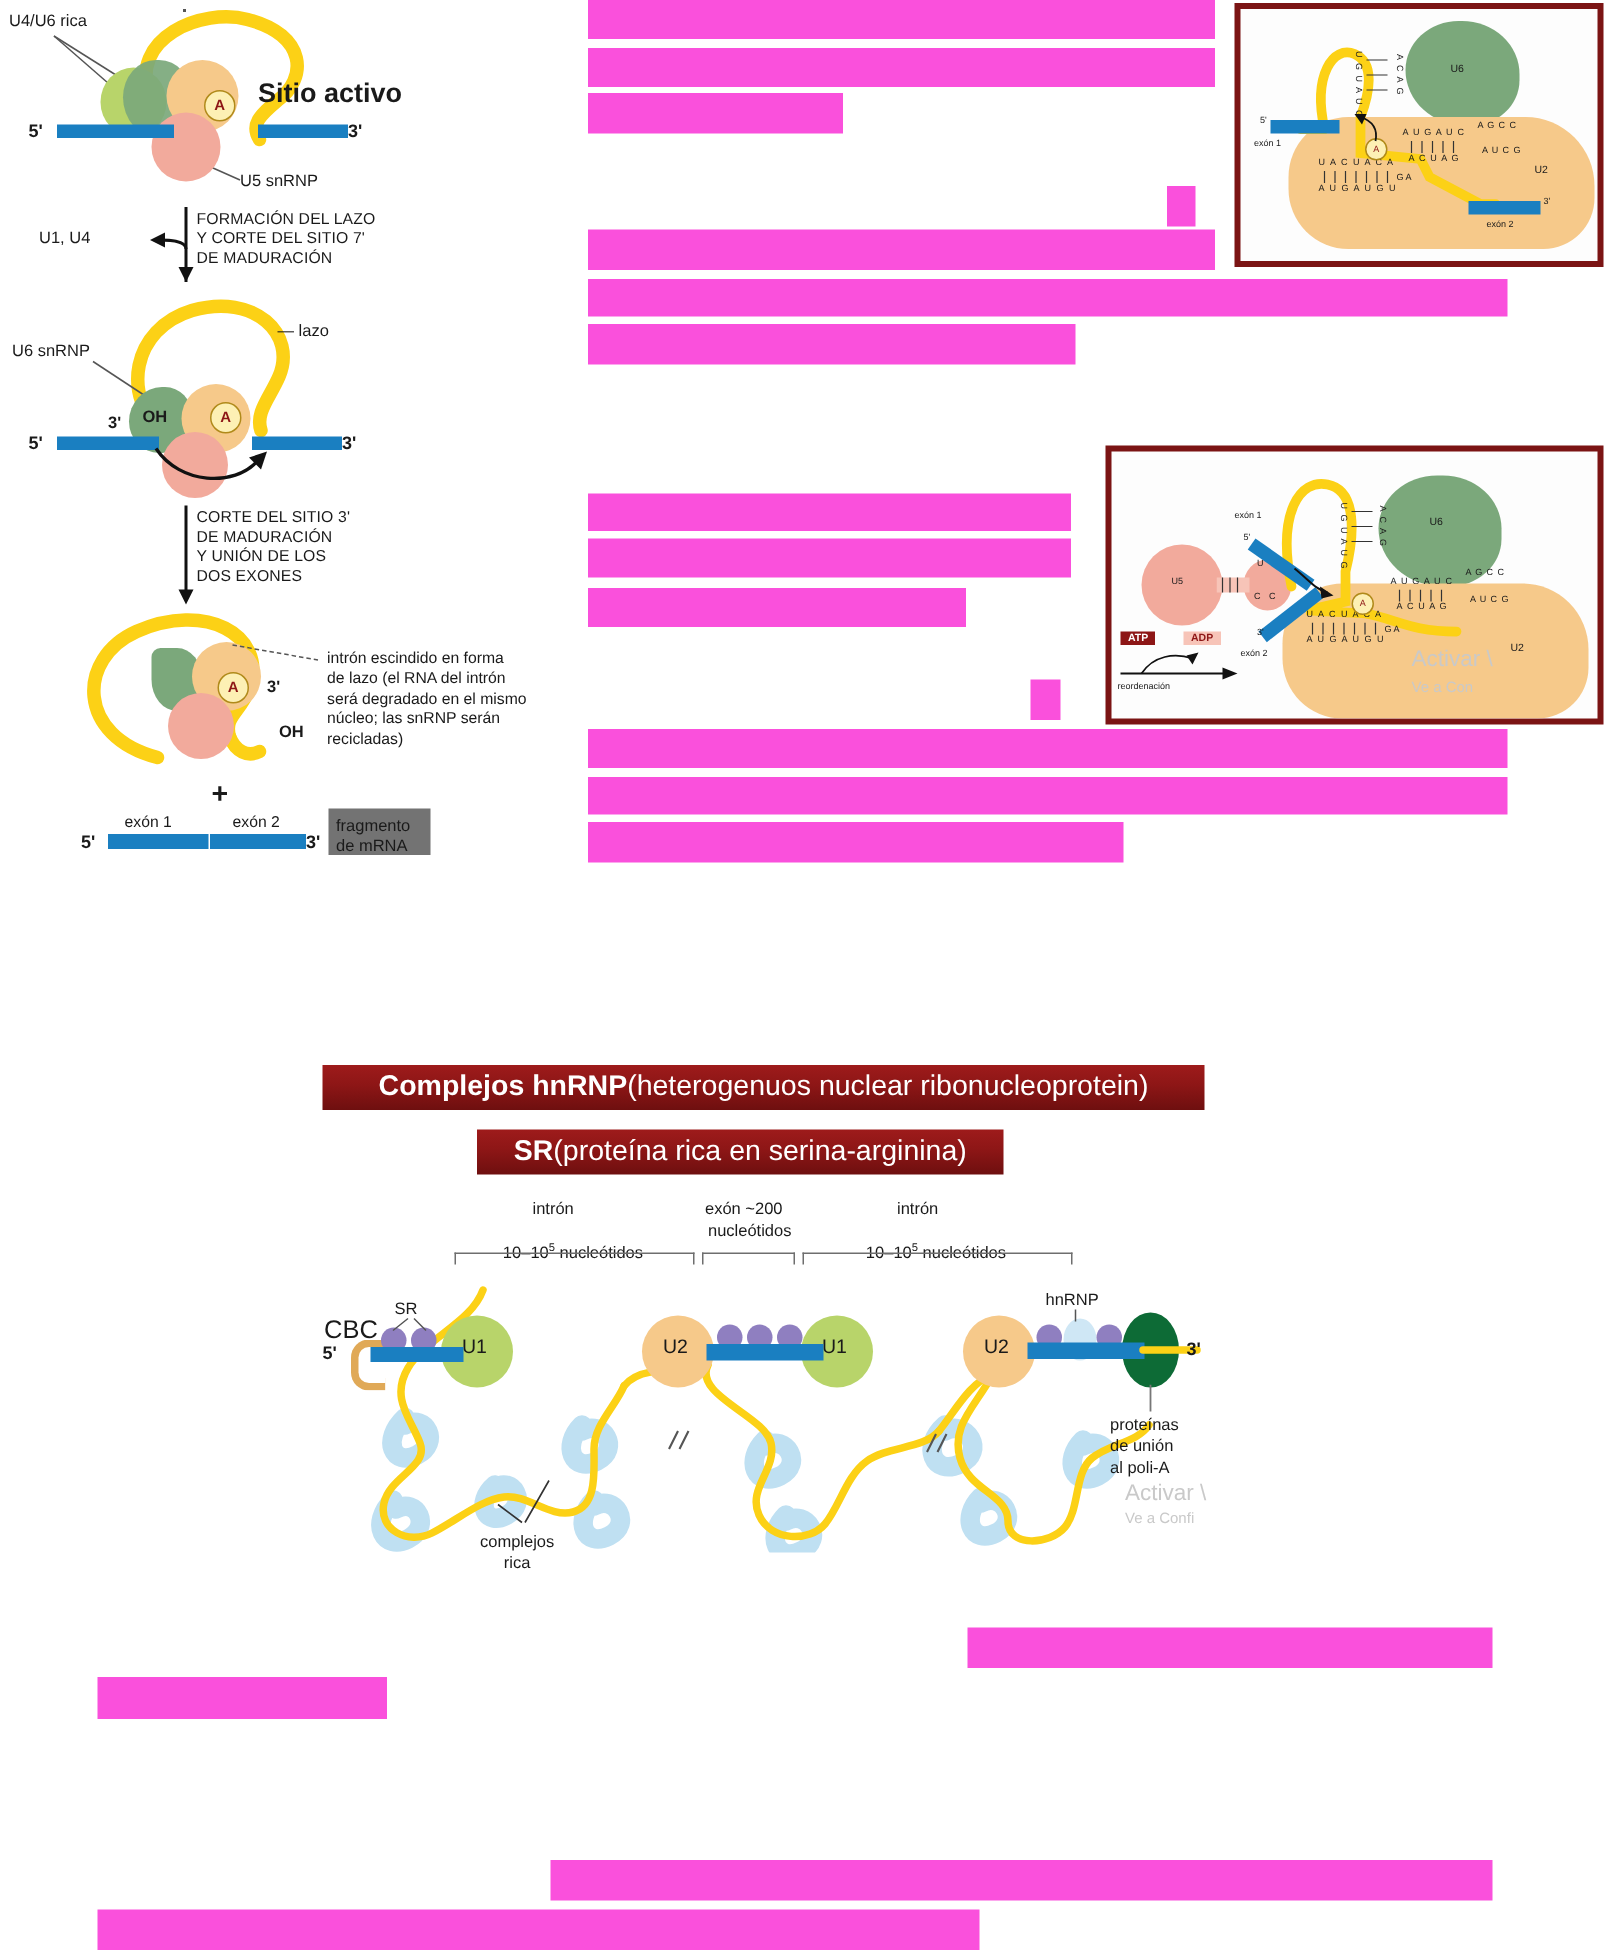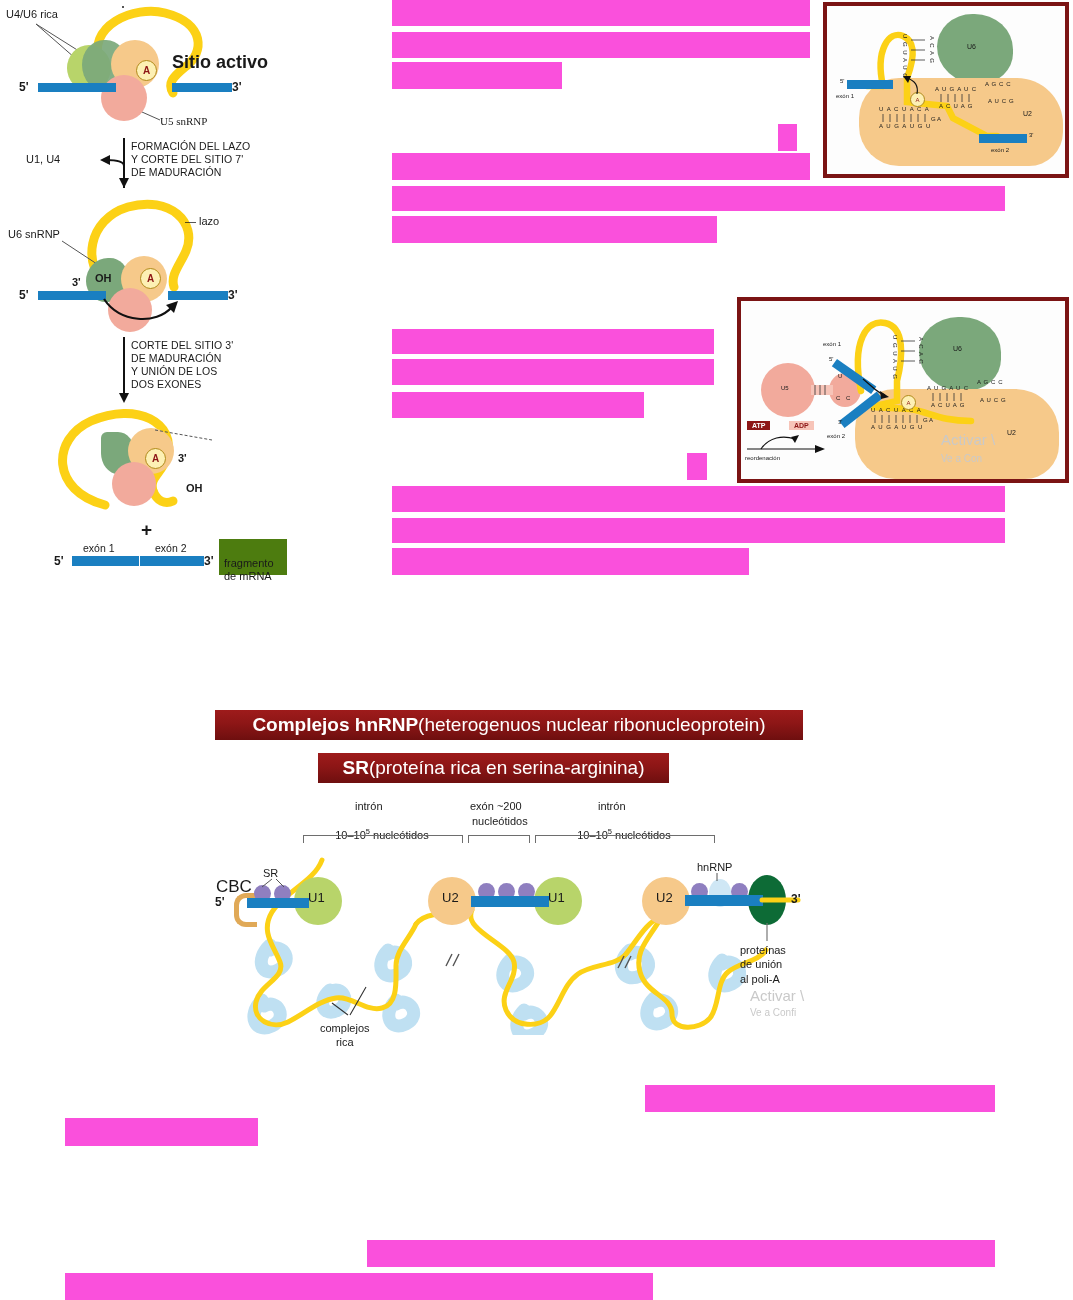--- a/index.html
+++ b/index.html
@@ -44,21 +44,21 @@
     padding:3px 12px;box-sizing:border-box;
     font-size:19px;white-space:nowrap;
   }
 
   
   .wm{position:absolute;color:#c9c9c9;font-family:"Liberation Sans",sans-serif;}
   .wm1{font-size:15px;}
   .wm2{font-size:10px;}
 
   
-  .yellowbox{position:absolute;background:#4d7c0f;padding:18px 5px;box-sizing:border-box;
+  .yellowbox{position:absolute;background:#737373;padding:6px 5px;box-sizing:border-box;
              font-size:11px;line-height:1.2;}
 
   sup{font-size:.68em;vertical-align:super;}
 
   .bracket{position:absolute;border-top:1px solid #6e6e6e;border-left:1px solid #6e6e6e;
            border-right:1px solid #6e6e6e;box-sizing:border-box;}
 </style>
 </head>
 <body>
 
@@ -108,21 +108,21 @@
   <div class="abs" style="left:136px;top:60px;width:19px;height:19px;border-radius:50%;background:#fdf0b4;border:1.5px solid #b08a1a;
               display:flex;align-items:center;justify-content:center;font-size:10px;color:#8d1616;font-weight:bold;">
     <span>A</span>
   </div>
 
   <div class="rna-blue" style="left:38px;top:83px;width:78px;height:9px;"></div>
   <div class="rna-blue" style="left:172px;top:83px;width:60px;height:9px;"></div>
   <div class="lbl lbl-b" style="left:19px;top:80px;font-size:12px;">5'</div>
   <div class="lbl lbl-b" style="left:232px;top:80px;font-size:12px;">3'</div>
 
-  <div class="lbl" style="left:160px;top:115px;font-family:Liberation Serif, serif;">U5 snRNP</div>
+  <div class="lbl" style="left:160px;top:115px;">U5 snRNP</div>
 
   <div class="lbl" style="left:172px;top:52px;font-size:18px;font-weight:bold;">Sitio activo</div>
 
   <div class="abs" style="left:123px;top:138px;width:2px;height:50px;background:#111;"></div>
   <svg class="abs" style="left:60px;top:130px;width:120px;height:70px;">
     <polygon points="64,58 59,48 69,48" fill="#111"></polygon>
     <path d="M64,36 C64,30 52,30 46,30" stroke="#111" stroke-width="2" fill="none"></path>
     <polygon points="40,30 50,25 50,35" fill="#111"></polygon>
   </svg>
   <div class="lbl" style="left:26px;top:153px;font-size:11px;">U1, U4</div>
@@ -179,20 +179,25 @@
   <div class="abs" style="left:145px;top:448px;width:19px;height:19px;border-radius:50%;background:#fdf0b4;border:1.5px solid #b08a1a;
               display:flex;align-items:center;justify-content:center;font-size:10px;color:#8d1616;font-weight:bold;">
     <span>A</span>
   </div>
   <div class="lbl lbl-b" style="left:178px;top:452px;font-size:11px;">3'</div>
   <div class="lbl lbl-b" style="left:186px;top:482px;font-size:11px;">OH</div>
 
   <svg class="abs" style="left:0;top:0;width:380px;height:590px;pointer-events:none;">
     <path d="M155,430 L212,440" stroke="#555" stroke-width="1" fill="none" stroke-dasharray="3,2"></path>
   </svg>
+  <div class="lbl" style="left:218px;top:433px;font-size:10.5px;line-height:1.28;">intrón escindido en forma
+de lazo (el RNA del intrón
+será degradado en el mismo
+núcleo; las snRNP serán
+recicladas)</div>
 
   <div class="lbl" style="left:141px;top:519px;font-size:19px;font-weight:bold;">+</div>
 
   <div class="rna-blue" style="left:72px;top:556px;width:132px;height:10px;"></div>
   <div class="abs" style="left:139px;top:556px;width:1px;height:10px;background:#ffffff;"></div>
   <div class="lbl lbl-b" style="left:54px;top:554px;font-size:12px;">5'</div>
   <div class="lbl lbl-b" style="left:204px;top:554px;font-size:12px;">3'</div>
   <div class="lbl" style="left:83px;top:542px;font-size:10.5px;">exón 1</div>
   <div class="lbl" style="left:155px;top:542px;font-size:10.5px;">exón 2</div>
 

